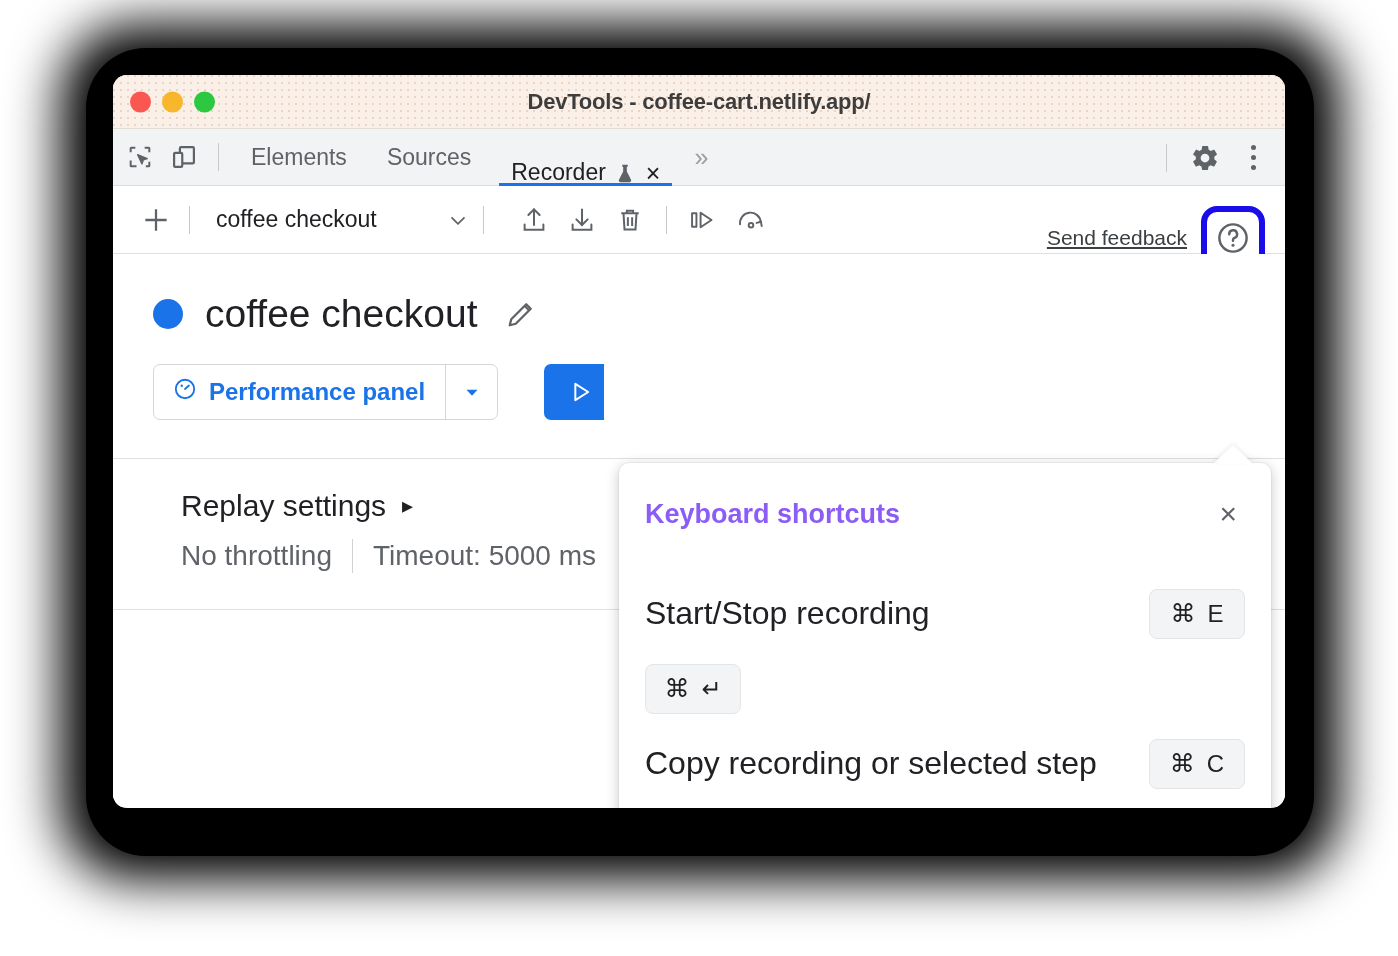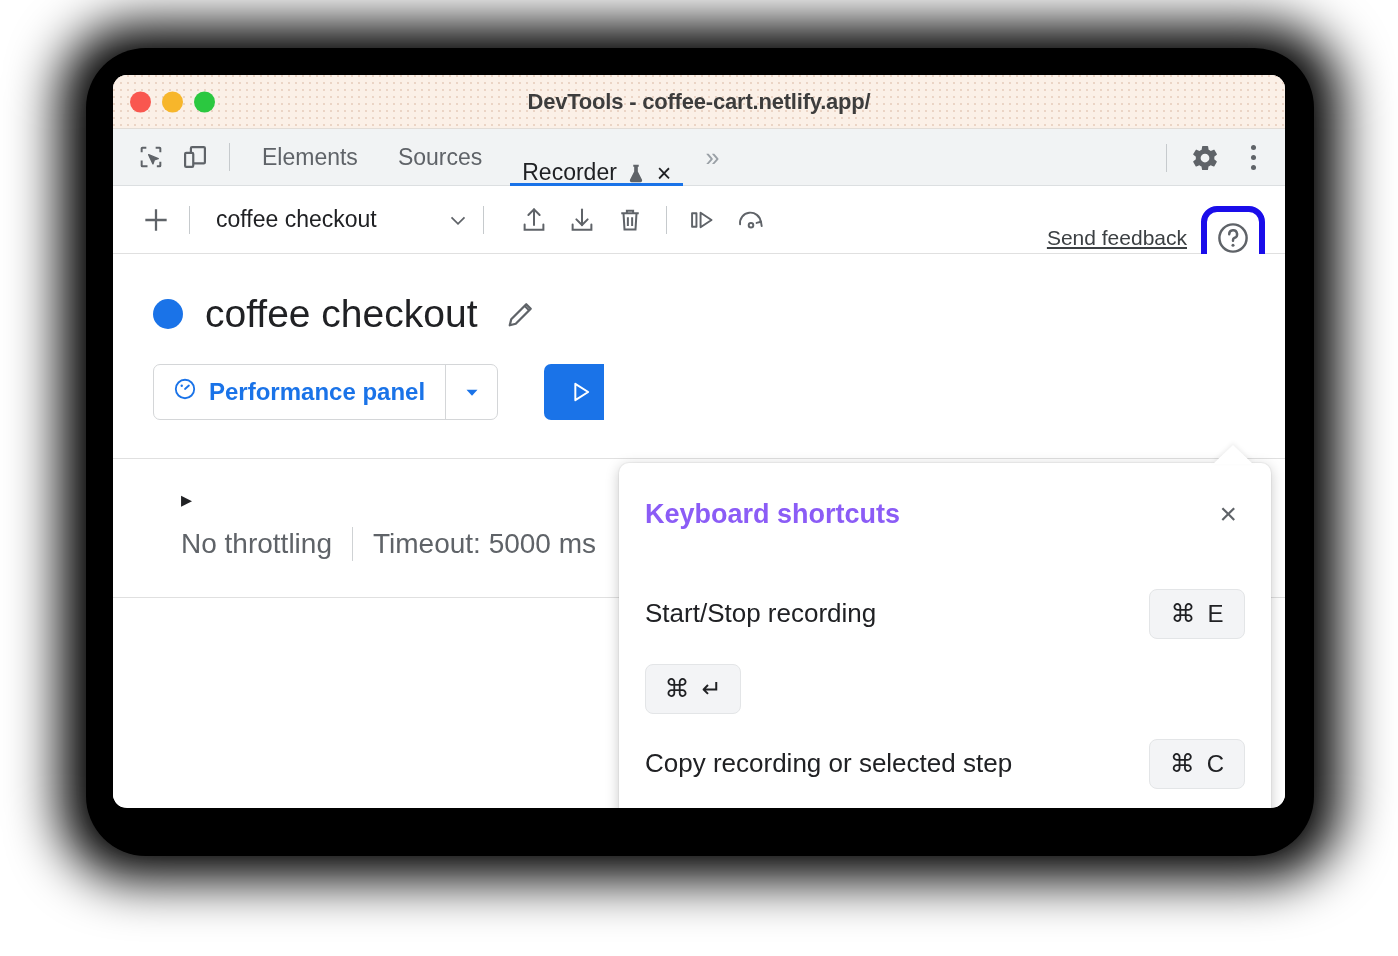--- a/index.html
+++ b/index.html
@@ -82,21 +82,21 @@
   }
 
   
   .tabstrip {
     position: relative;
     height: 57px;
     background: #f1f3f4;
     border-bottom: 1px solid #dcdfe1;
     display: flex;
     align-items: center;
-    padding-left: 16px;
+    padding-left: 5px;
   }
   .tb-icon-btn {
     width: 44px; height: 44px;
     display: flex; align-items: center; justify-content: center;
     color: #5f6368;
   }
   .vdiv {
     width: 1px; height: 28px;
     background: #c6cacd;
     margin: 0 12px;
@@ -379,21 +379,21 @@
   .shortcut-list {
     padding: 46px 26px 0 26px;
   }
   .shortcut-row {
     display: flex;
     align-items: center;
     justify-content: space-between;
     height: 75px;
   }
   .shortcut-label {
-    font-size: 26px;
+    font-size: 32px;
     color: #202124;
     white-space: nowrap;
   }
   .keycap {
     min-width: 96px;
     height: 50px;
     padding: 0 14px;
     border: 1px solid #e3e5e7;
     border-radius: 8px;
     background: #f3f4f6;
@@ -591,20 +591,21 @@
         <div class="play-btn">
           <svg width="28" height="28" viewBox="0 0 24 24" fill="none" stroke="currentColor" stroke-width="1.7" stroke-linejoin="round">
             <path d="M8 5l11 7-11 7z"></path>
           </svg>
         </div>
       </div>
 
       <div class="section-sep"></div>
 
       <div class="replay-settings">
+        <span class="label">Replay settings</span>
         <span class="tri">▸</span>
       </div>
 
       <div class="replay-meta">
         <span>No throttling</span>
         <span class="sep"></span>
         <span>Timeout: 5000 ms</span>
       </div>
 
       <div class="section-sep2"></div>

